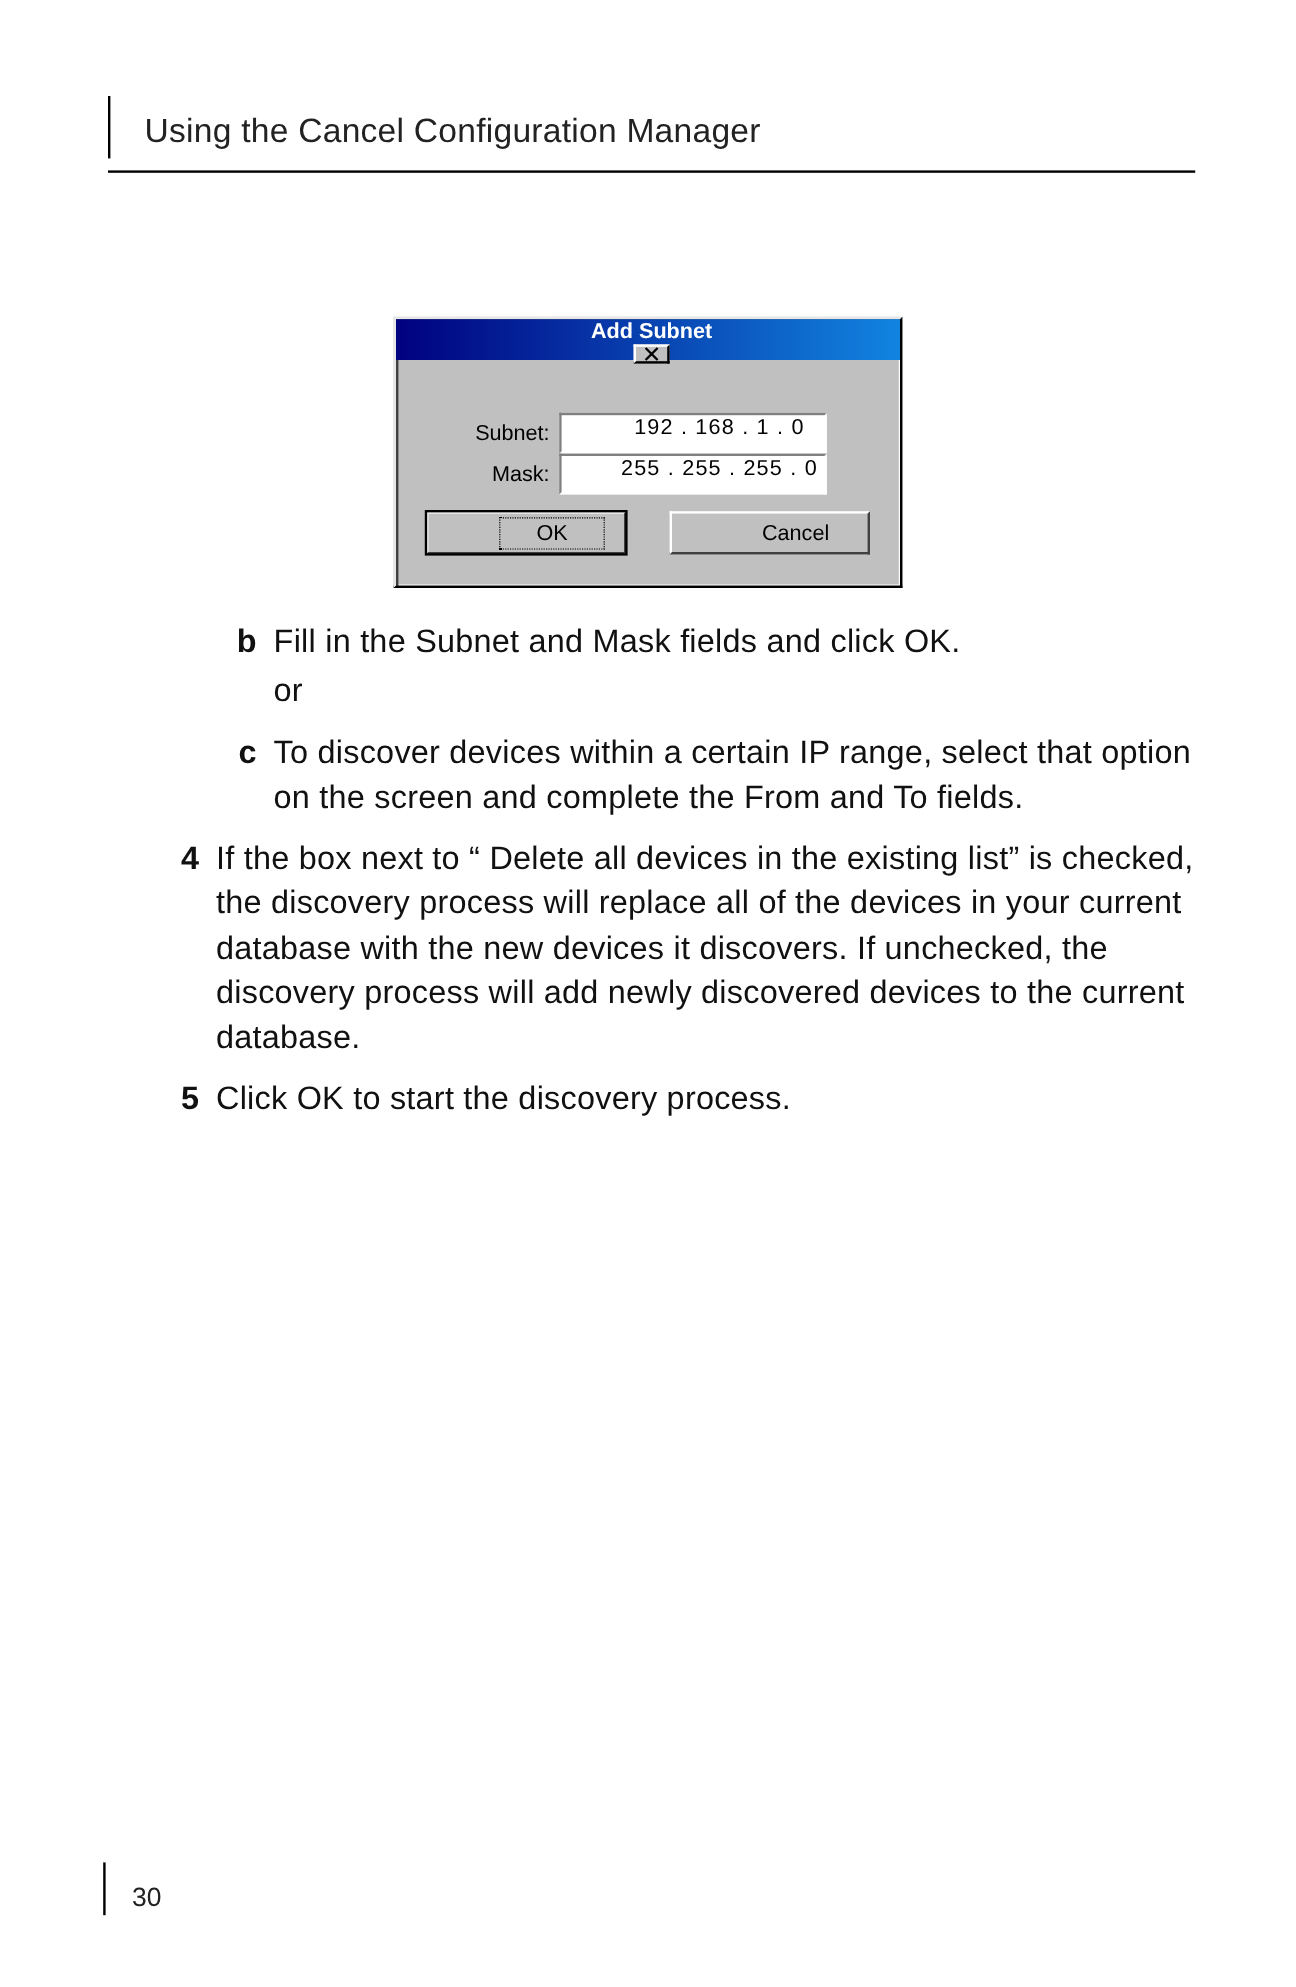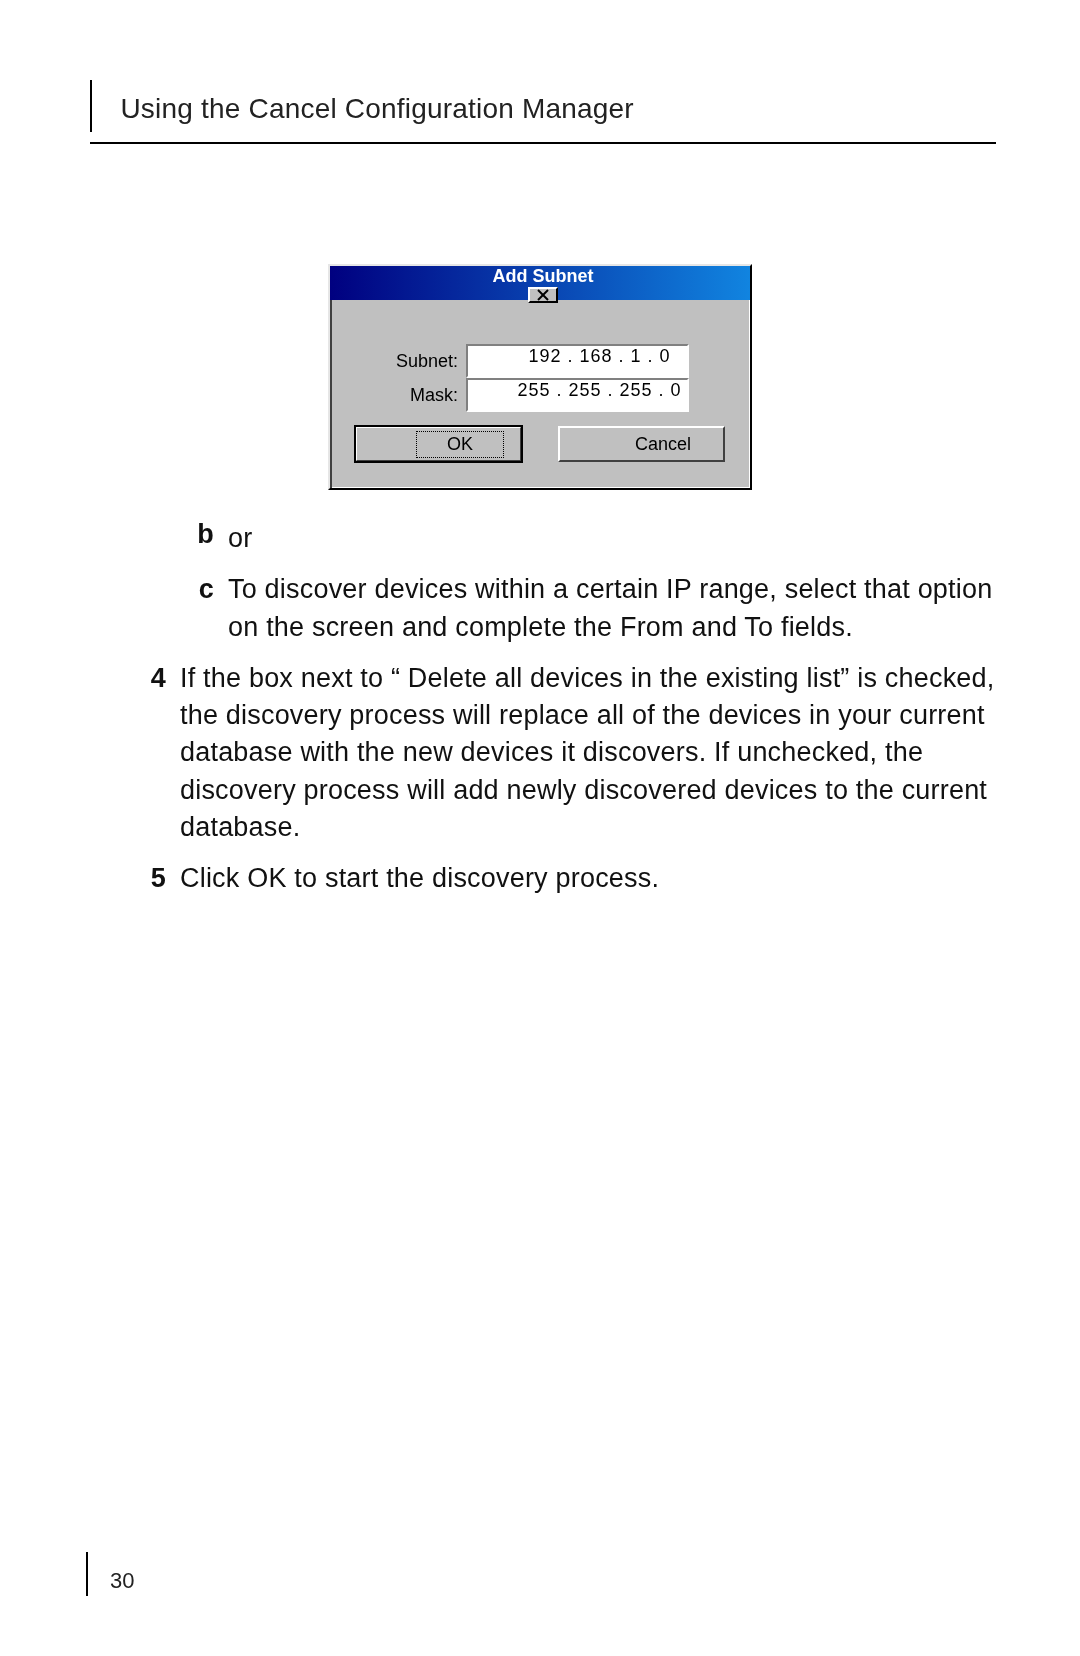--- a/index.html
+++ b/index.html
@@ -244,20 +244,21 @@
         </div>
       </div>
     </div>
   </div>
 
   <div class="body-text">
 
     <div class="list-item" style="margin-left:90px;">
       <div class="marker">b</div>
       <div class="content">
+        <span>Fill in the Subnet and Mask fields and click OK.</span>
         <div class="or">or</div>
       </div>
     </div>
 
     <div class="list-item" style="margin-left:90px;">
       <div class="marker">c</div>
       <div class="content">To discover devices within a certain IP range, select that option on the screen and complete the From and To fields.</div>
     </div>
 
     <div class="list-item" style="margin-left:42px;">

